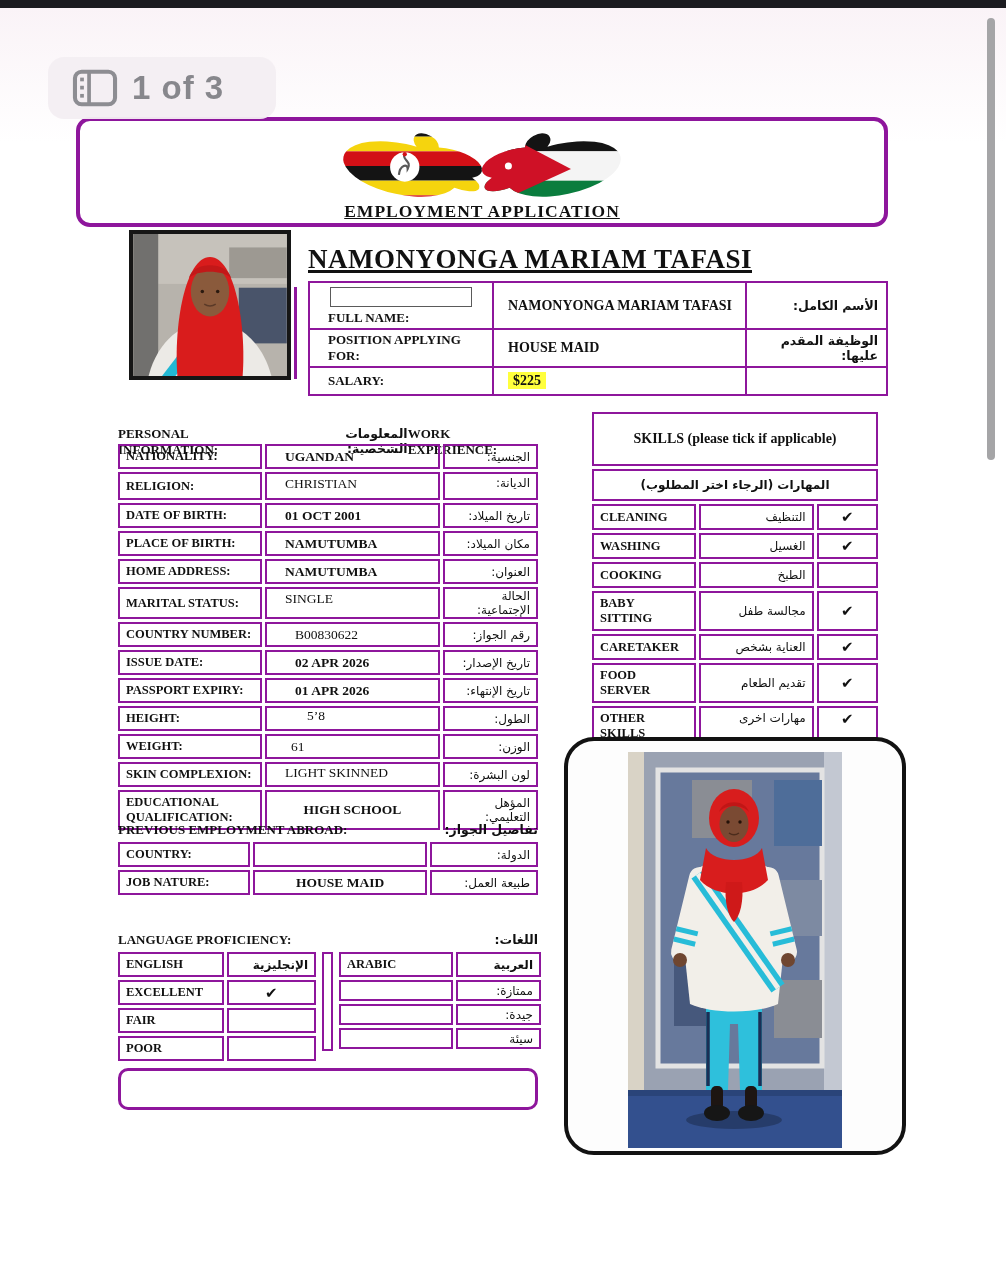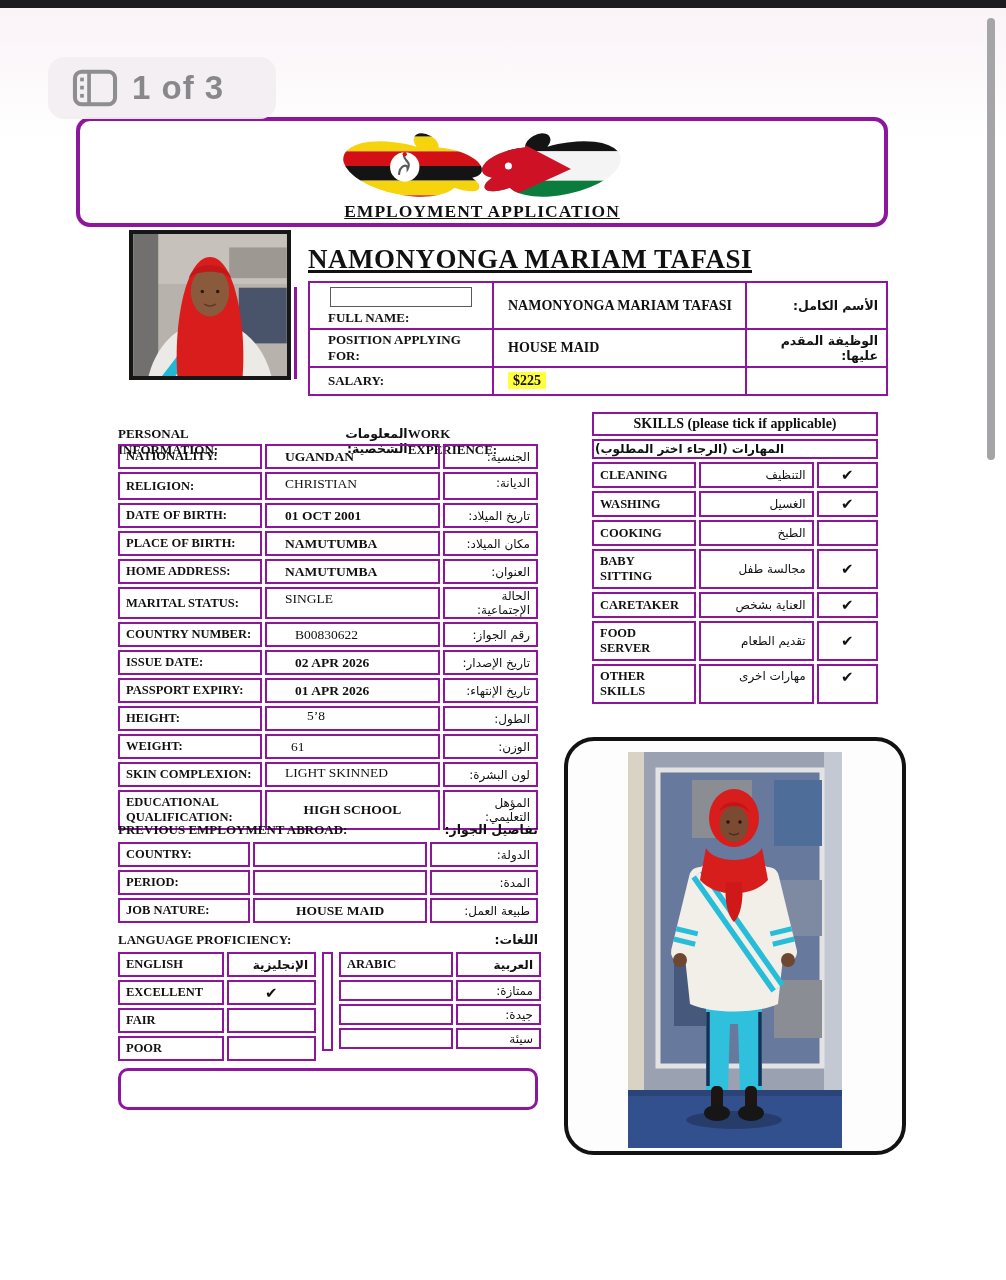--- a/index.html
+++ b/index.html
@@ -36,22 +36,22 @@
   .hl{background:var(--highlight-yellow);padding:1px 5px;}
   
   .ptable{border-collapse:separate;border-spacing:3px;table-layout:fixed;}
   .ptable td{border:2px solid var(--accent-purple);overflow:hidden;}
   .ptable .lbl{font-weight:bold;font-size:12.5px;padding:3px 6px;vertical-align:middle;margin-top:33px;}
   .ptable .val{font-size:13.5px;padding-left:18px;vertical-align:middle;margin-left:48px;}
   .ptable .val.b{font-weight:bold;}
   .ptable .ar{font-family:"DejaVu Sans",sans-serif;font-size:12px;text-align:right;padding:0 6px;vertical-align:middle;}
   .ptable .chk{text-align:center;font-family:"DejaVu Sans",sans-serif;font-size:15px;font-weight:bold;vertical-align:middle;}
   .ptable .cntr{text-align:center;font-weight:bold;font-size:13.5px;padding:0;}
-  .ptable .hdr{font-weight:bold;font-size:14px;text-align:center;padding:2px;}
-  .ptable .subhdr{font-family:"DejaVu Sans",sans-serif;font-size:12px;font-weight:bold;text-align:left;padding:1px;}
+  .ptable .hdr{font-weight:bold;font-size:14px;text-align:center;padding:17px;}
+  .ptable .subhdr{font-family:"DejaVu Sans",sans-serif;font-size:12px;font-weight:bold;text-align:center;padding:7px;}
   
   .sechdr{display:flex;justify-content:space-between;align-items:baseline;font-weight:bold;font-size:13px;}
   .sechdr .arh{font-family:"DejaVu Sans",sans-serif;font-size:12.5px;font-weight:bold;}
   .lang-sep{border:2px solid var(--accent-purple);background:#fff;}
   .empty-box{border:3px solid var(--accent-purple);border-radius:10px;background:#fff;}
   
   .fbframe{left:564px;top:737px;width:342px;height:418px;border:4px solid #121212;border-radius:30px;background:#fdfdfd;overflow:hidden;}
   .fbphoto{position:absolute;left:58px;top:11px;}
 </style>
 </head>
@@ -299,25 +299,20 @@
         <col style="width:130px">
         <col style="width:172px">
         <col style="width:106px">
       </colgroup>
     <tbody>
         <tr style="height:22px">
           <td class="lbl">COUNTRY:</td>
           <td class="val"></td>
           <td class="ar" dir="rtl">الدولة:</td>
         </tr>
-    <tr style="height:22px">
-          <td class="lbl">PERIOD:</td>
-          <td class="val"></td>
-          <td class="ar" dir="rtl">المدة:</td>
-        </tr>
     <tr style="height:24px">
           <td class="lbl">JOB NATURE:</td>
           <td class="cntr">HOUSE MAID</td>
           <td class="ar" dir="rtl">طبيعة العمل:</td>
         </tr>
   </tbody>
     </table>
 
   <div class="abs sechdr" style="left:118px;top:932px;width:420px;">
     <span>LANGUAGE PROFICIENCY:</span>

